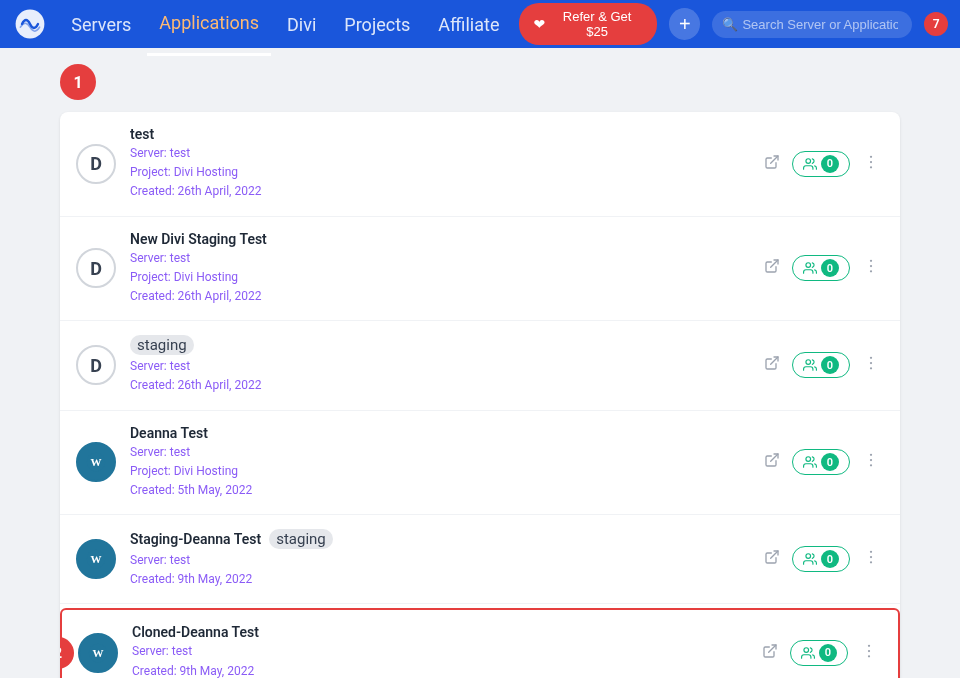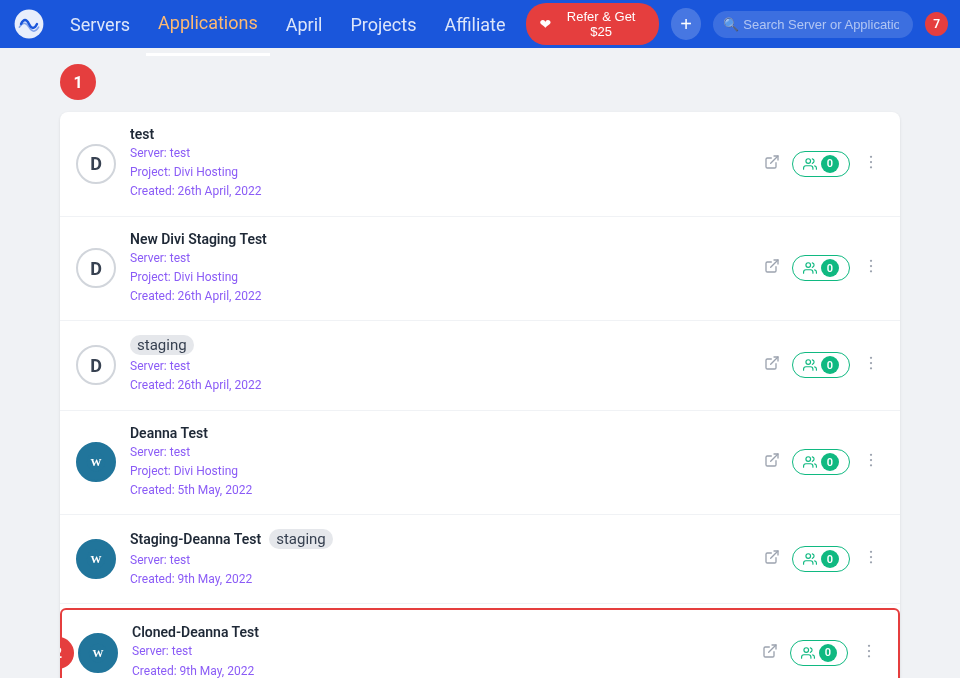--- a/index.html
+++ b/index.html
@@ -285,21 +285,21 @@
     </svg>
   </div>
 
   <a class="nav-link">
     <span>Servers</span>
   </a>
   <a class="nav-link active">
     <span>Applications</span>
   </a>
   <a class="nav-link">
-    <span>April</span>
+    <span>Divi</span>
   </a>
   <a class="nav-link">
     <span>Projects</span>
   </a>
   <a class="nav-link">
     <span>Affiliate</span>
   </a>
 
   <div class="nav-spacer"></div>
 

